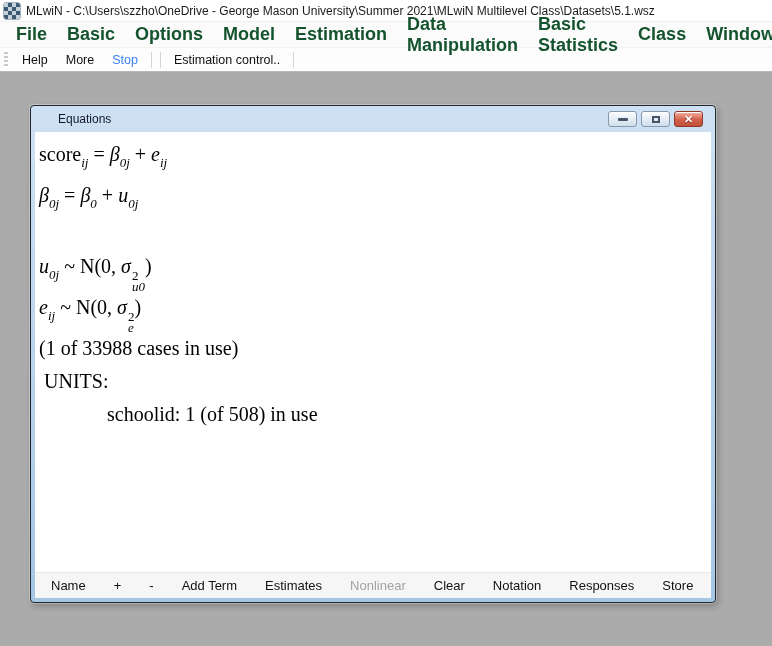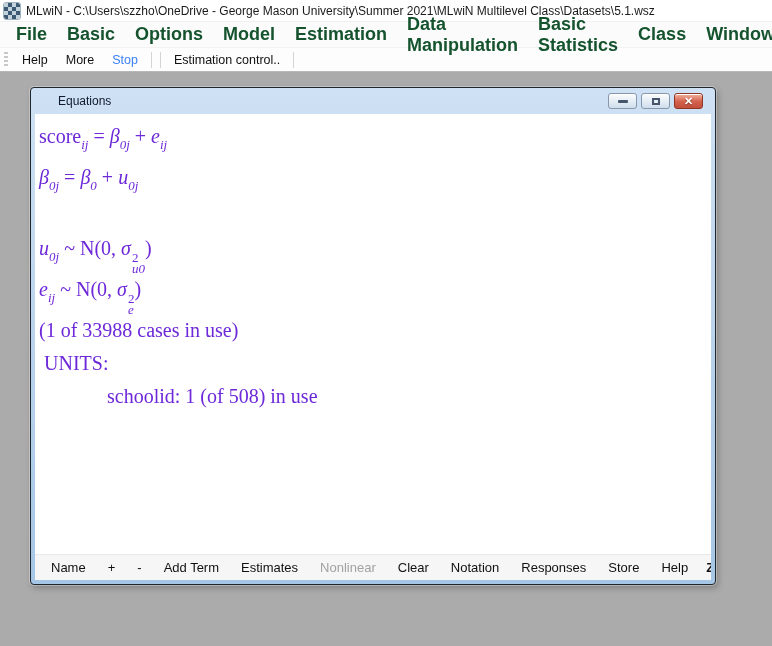--- a/index.html
+++ b/index.html
@@ -35,21 +35,21 @@
   }
   .tool-btn { font-size:12.5px; color:#111; padding:3px 9px; white-space:nowrap; }
   .tool-btn.disabled { color:#3b82f6; }
   .tool-sep { width:1px; height:16px; background:#d4d4d4; margin:0 4px; }
 
   
   .mdi { position:relative; height:574px; background:#ababab; }
 
   
   .eqwin {
-    position:absolute; left:30px; top:15px; width:686px; height:498px;
+    position:absolute; left:30px; top:33px; width:686px; height:498px;
     border:1px solid #20262e; border-radius:4px;
     background:linear-gradient(#cfe1f4, #a5c6e5);
     box-shadow:0 0 0 1px rgba(255,255,255,0.35), 2px 3px 6px rgba(0,0,0,0.25);
   }
   .eqwin-titlebar { height:26px; display:flex; align-items:center; }
   .eqwin-title { font-size:12px; color:#11182b; margin-left:27px; }
   .eqwin-controls { margin-left:auto; margin-right:12px; display:flex; gap:4px; }
   .winbtn {
     width:29px; height:16px; border-radius:3px; border:1px solid #8798ac;
     background:linear-gradient(#fcfdfe, #cfdeec);
@@ -66,21 +66,21 @@
     color:#ffffff; font-size:11px; font-weight:bold; line-height:1;
     text-shadow:0 1px 1px #7c2417;
   }
 
   .eqwin-body {
     position:absolute; left:4px; right:4px; top:26px; bottom:4px;
     background:#ffffff; display:flex; flex-direction:column; overflow:hidden;
   }
   .eq-area {
     flex:1; padding:6px 4px 0 4px;
-    font-family:"Liberation Serif", serif; font-size:20px; color:#6d28d9;
+    font-family:"Liberation Serif", serif; font-size:20px; color:#000000;
   }
   .eq-line { line-height:33px; white-space:pre; }
   .eq-line.spacer { height:30px; }
   .eq-line .r { font-style:normal; }
   .eq-line .i { font-style:italic; }
   .eq-line .sub { font-style:italic; font-size:0.65em; vertical-align:-0.45em; }
   .stk {
     display:inline-flex; flex-direction:column; align-items:flex-start;
     vertical-align:-0.55em; font-size:13px; line-height:1; margin-left:1px;
   }
@@ -158,21 +158,21 @@
           <div class="eq-line"><span class="i">β</span><span class="sub">0j</span><span class="r"> = </span><span class="i">β</span><span class="sub">0</span><span class="r"> + </span><span class="i">u</span><span class="sub">0j</span></div>
           <div class="eq-line spacer"></div>
           <div class="eq-line"><span class="i">u</span><span class="sub">0j</span><span class="r"> ~ N(0, </span><span class="i">σ</span><span class="stk"><span class="s2">2</span><span class="ss">u0</span></span><span class="r">)</span></div>
           <div class="eq-line"><span class="i">e</span><span class="sub">ij</span><span class="r"> ~ N(0, </span><span class="i">σ</span><span class="stk"><span class="s2">2</span><span class="ss">e</span></span><span class="r">)</span></div>
           <div class="eq-line"><span class="r">(1 of 33988 cases in use)</span></div>
           <div class="eq-line"><span class="r"> UNITS:</span></div>
           <div class="eq-line" style="padding-left: 68px;"><span class="r">schoolid: 1 (of 508) in use</span></div>
         </div>
 
       <div class="eq-footer">
-        <span id="footer-buttons" style="display:flex;align-items:center;gap:6px;">
+        <span id="footer-buttons" style="display:flex;align-items:center;gap:12px;">
             <span class="foot-btn">Name</span>
             <span class="foot-btn">+</span>
             <span class="foot-btn">-</span>
             <span class="foot-btn">Add Term</span>
             <span class="foot-btn">Estimates</span>
             <span class="foot-btn disabled">Nonlinear</span>
             <span class="foot-btn">Clear</span>
             <span class="foot-btn">Notation</span>
             <span class="foot-btn">Responses</span>
             <span class="foot-btn">Store</span>

